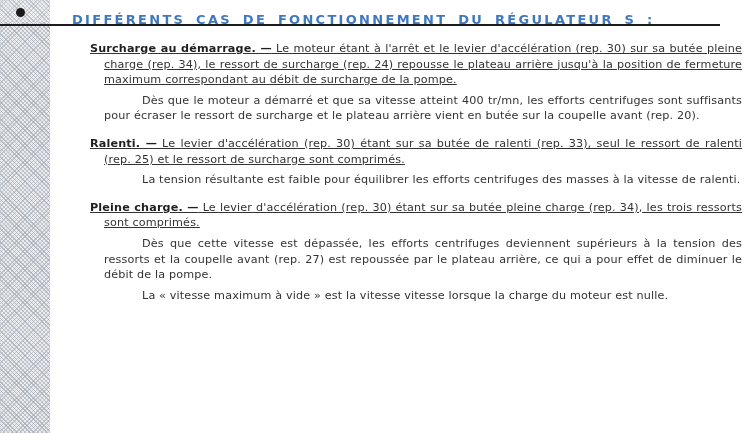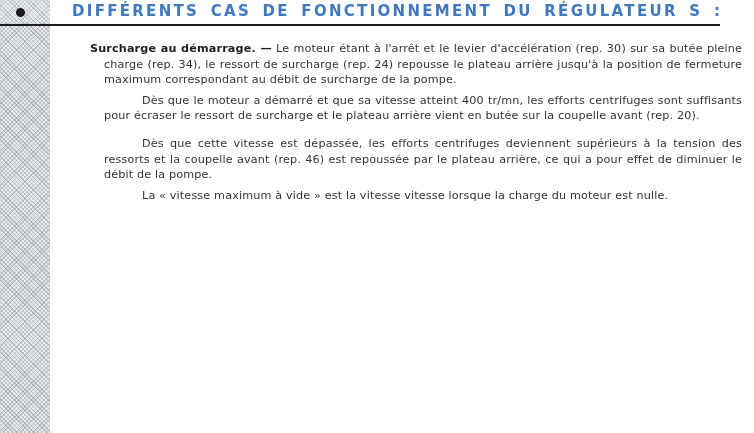--- a/index.html
+++ b/index.html
@@ -35,24 +35,24 @@
     }
     .bullet {
       position: absolute;
       left: 16px; top: 8px;
       width: 9px; height: 9px;
       border-radius: 50%;
       background: #1a1a1a;
     }
     .heading {
       position: absolute;
-      left: 72px; top: 2px;
+      left: 72px; top: 12px;
       font-family: "DejaVu Sans", sans-serif;
       font-weight: bold;
-      font-size: 15px;
+      font-size: 13px;
       letter-spacing: 2.3px;
       word-spacing: 4px;
       color: #3f78bd;
       white-space: nowrap;
     }
     .rule {
       position: absolute;
       left: 0; top: 24px;
       width: 720px; height: 2px;
       background: #1c1c1c;
@@ -67,20 +67,21 @@
       letter-spacing: 0.15px;
     }
     .section {
       margin: 0 0 12px 0;
     }
     .p-first {
       margin: 0;
       padding-left: 14px;
       text-indent: -14px;
       text-align: justify;
+      text-decoration: underline;
     }
     .p-sub {
       margin: 5px 0 0 0;
       padding-left: 14px;
       text-indent: 38px;
       text-align: justify;
     }
     .title {
       font-weight: bold;
       color: #1f1f1f;
@@ -95,19 +96,22 @@
 <div class="heading">DIFFÉRENTS CAS DE FONCTIONNEMENT DU RÉGULATEUR S :</div>
 <div class="rule"></div>
 
 <div class="content">
   <div class="section">
     <p class="p-first"><span class="title">Surcharge au démarrage. —</span><span> Le moteur étant à l'arrêt et le levier d'accélération (rep. 30) sur sa butée pleine charge (rep. 34), le ressort de surcharge (rep. 24) repousse le plateau arrière jusqu'à la position de fermeture maximum correspondant au débit de surcharge de la pompe.</span></p>
     <p class="p-sub">Dès que le moteur a démarré et que sa vitesse atteint 400 tr/mn, les efforts centrifuges sont suffisants pour écraser le ressort de surcharge et le plateau arrière vient en butée sur la coupelle avant (rep. 20).</p>
   </div>
 
   <div class="section">
+    <p class="p-first"><span class="title">Ralenti. —</span><span> Le levier d'accélération (rep. 30) étant sur sa butée de ralenti (rep. 33), seul le ressort de ralenti (rep. 25) et le ressort de surcharge sont comprimés.</span></p>
+    <p class="p-sub">La tension résultante est faible pour équilibrer les efforts centrifuges des masses à la vitesse de ralenti.</p>
   </div>
 
   <div class="section">
-    <p class="p-sub">Dès que cette vitesse est dépassée, les efforts centrifuges deviennent supérieurs à la tension des ressorts et la coupelle avant (rep. 46) est repoussée par le plateau arrière, ce qui a pour effet de diminuer le débit de la pompe.</p>
+    <p class="p-first"><span class="title">Pleine charge. —</span><span> Le levier d'accélération (rep. 30) étant sur sa butée pleine charge (rep. 34), les trois ressorts sont comprimés.</span></p>
+    <p class="p-sub">Dès que cette vitesse est dépassée, les efforts centrifuges deviennent supérieurs à la tension des ressorts et la coupelle avant (rep. 27) est repoussée par le plateau arrière, ce qui a pour effet de diminuer le débit de la pompe.</p>
     <p class="p-sub">La « vitesse maximum à vide » est la vitesse vitesse lorsque la charge du moteur est nulle.</p>
   </div>
 </div>
 
 </body></html>

